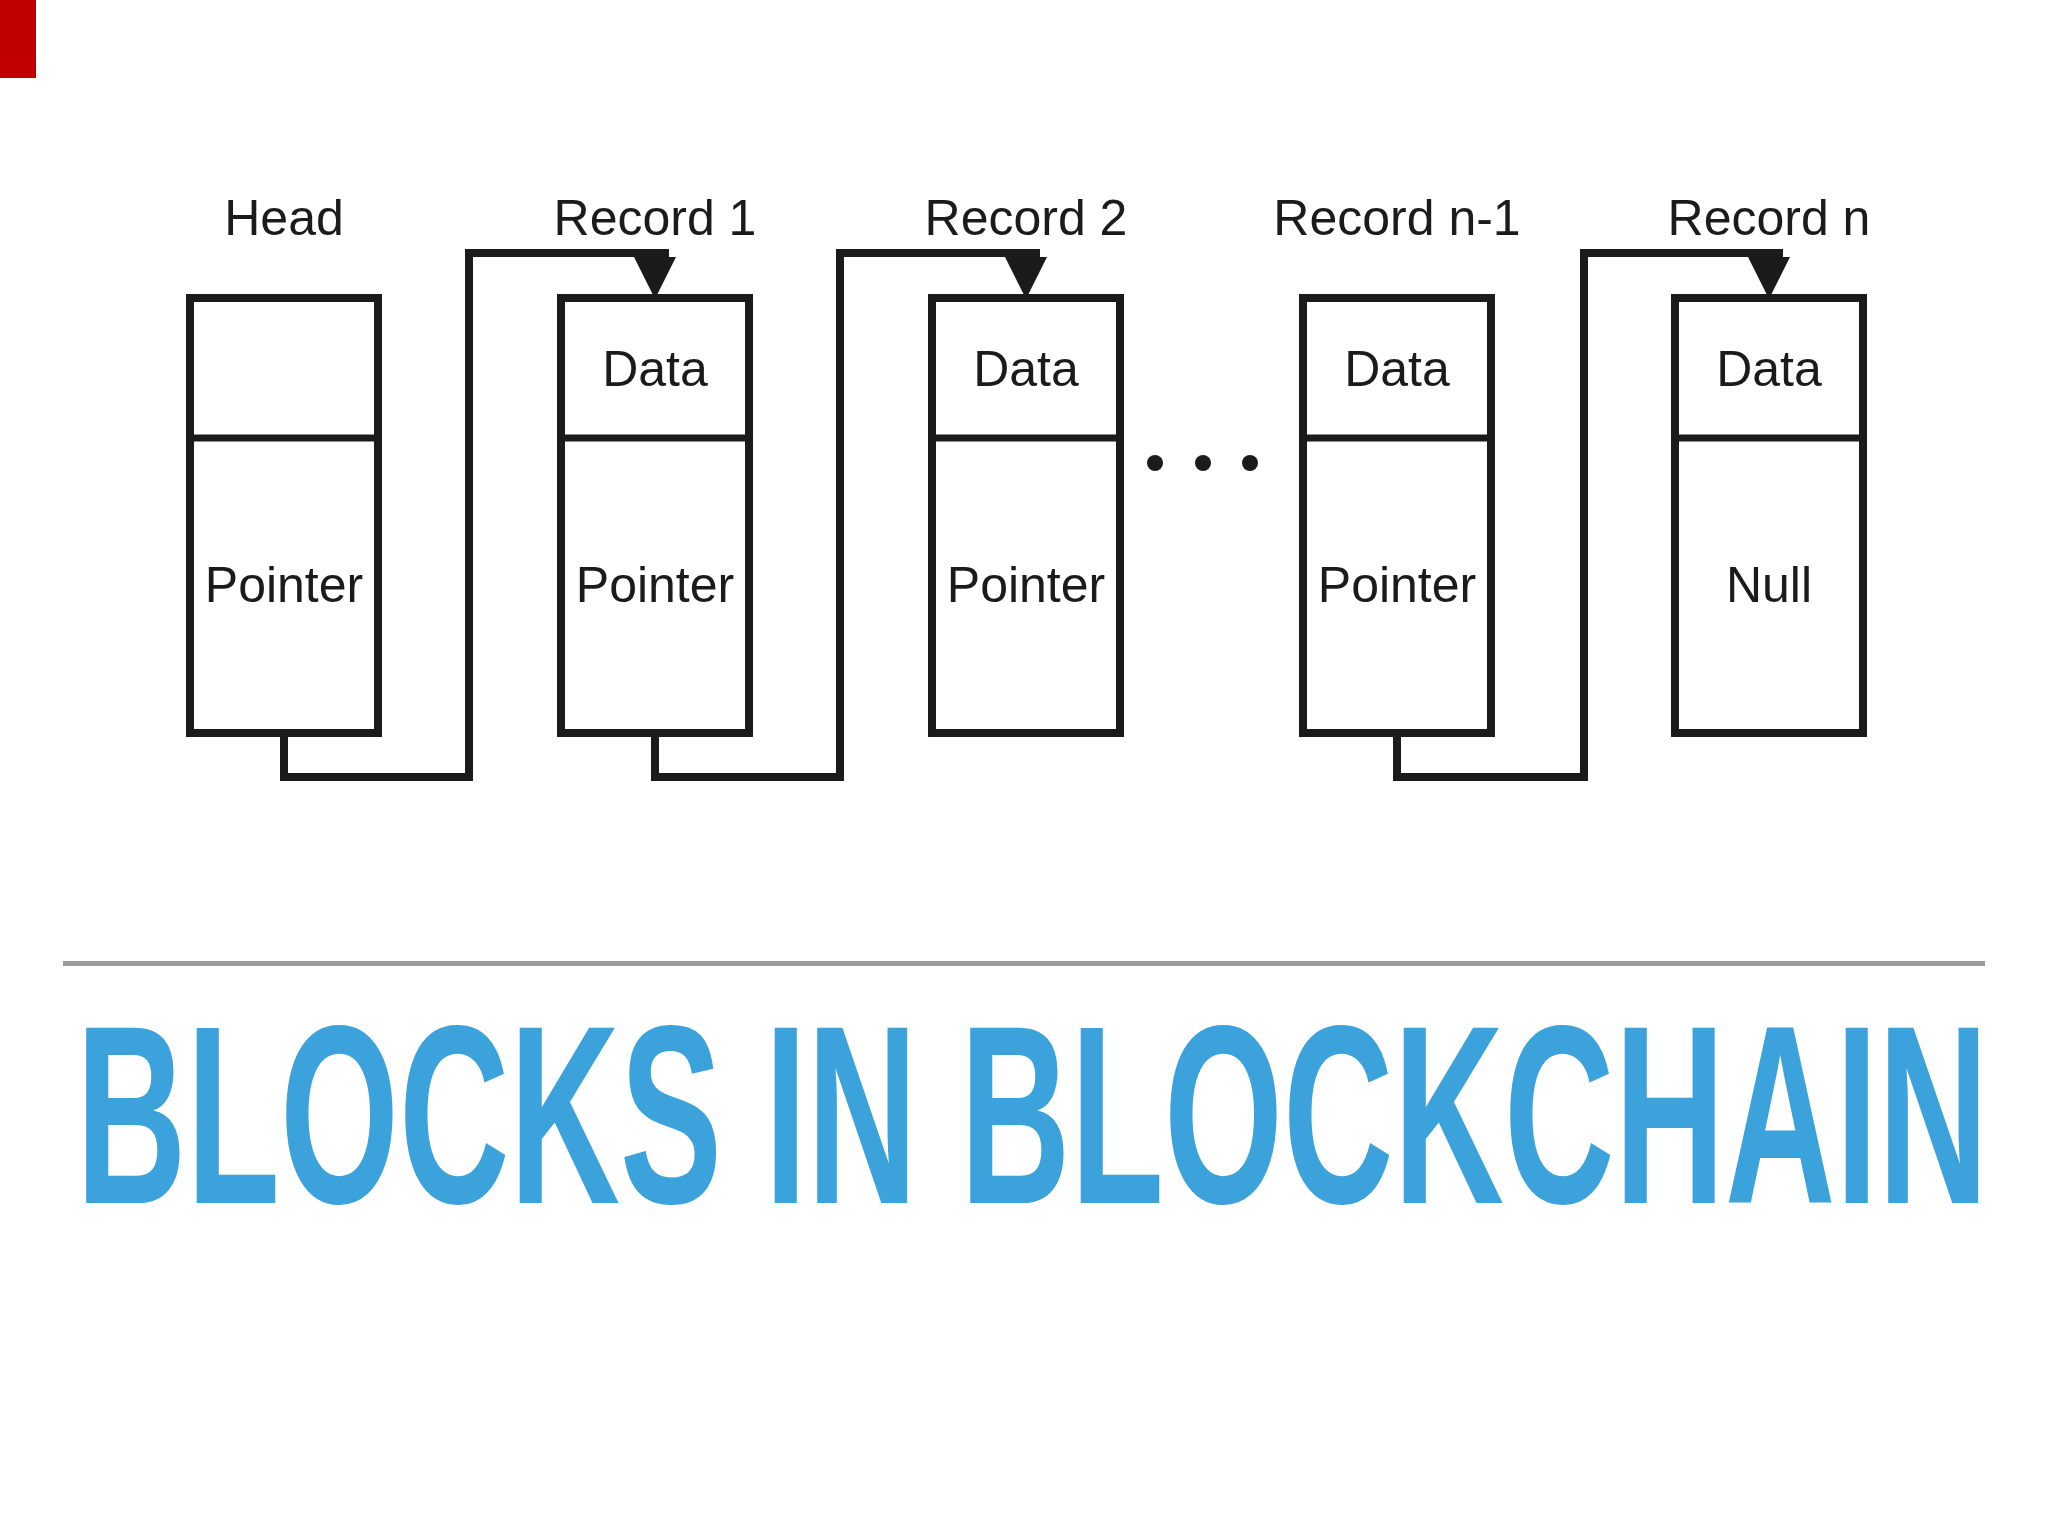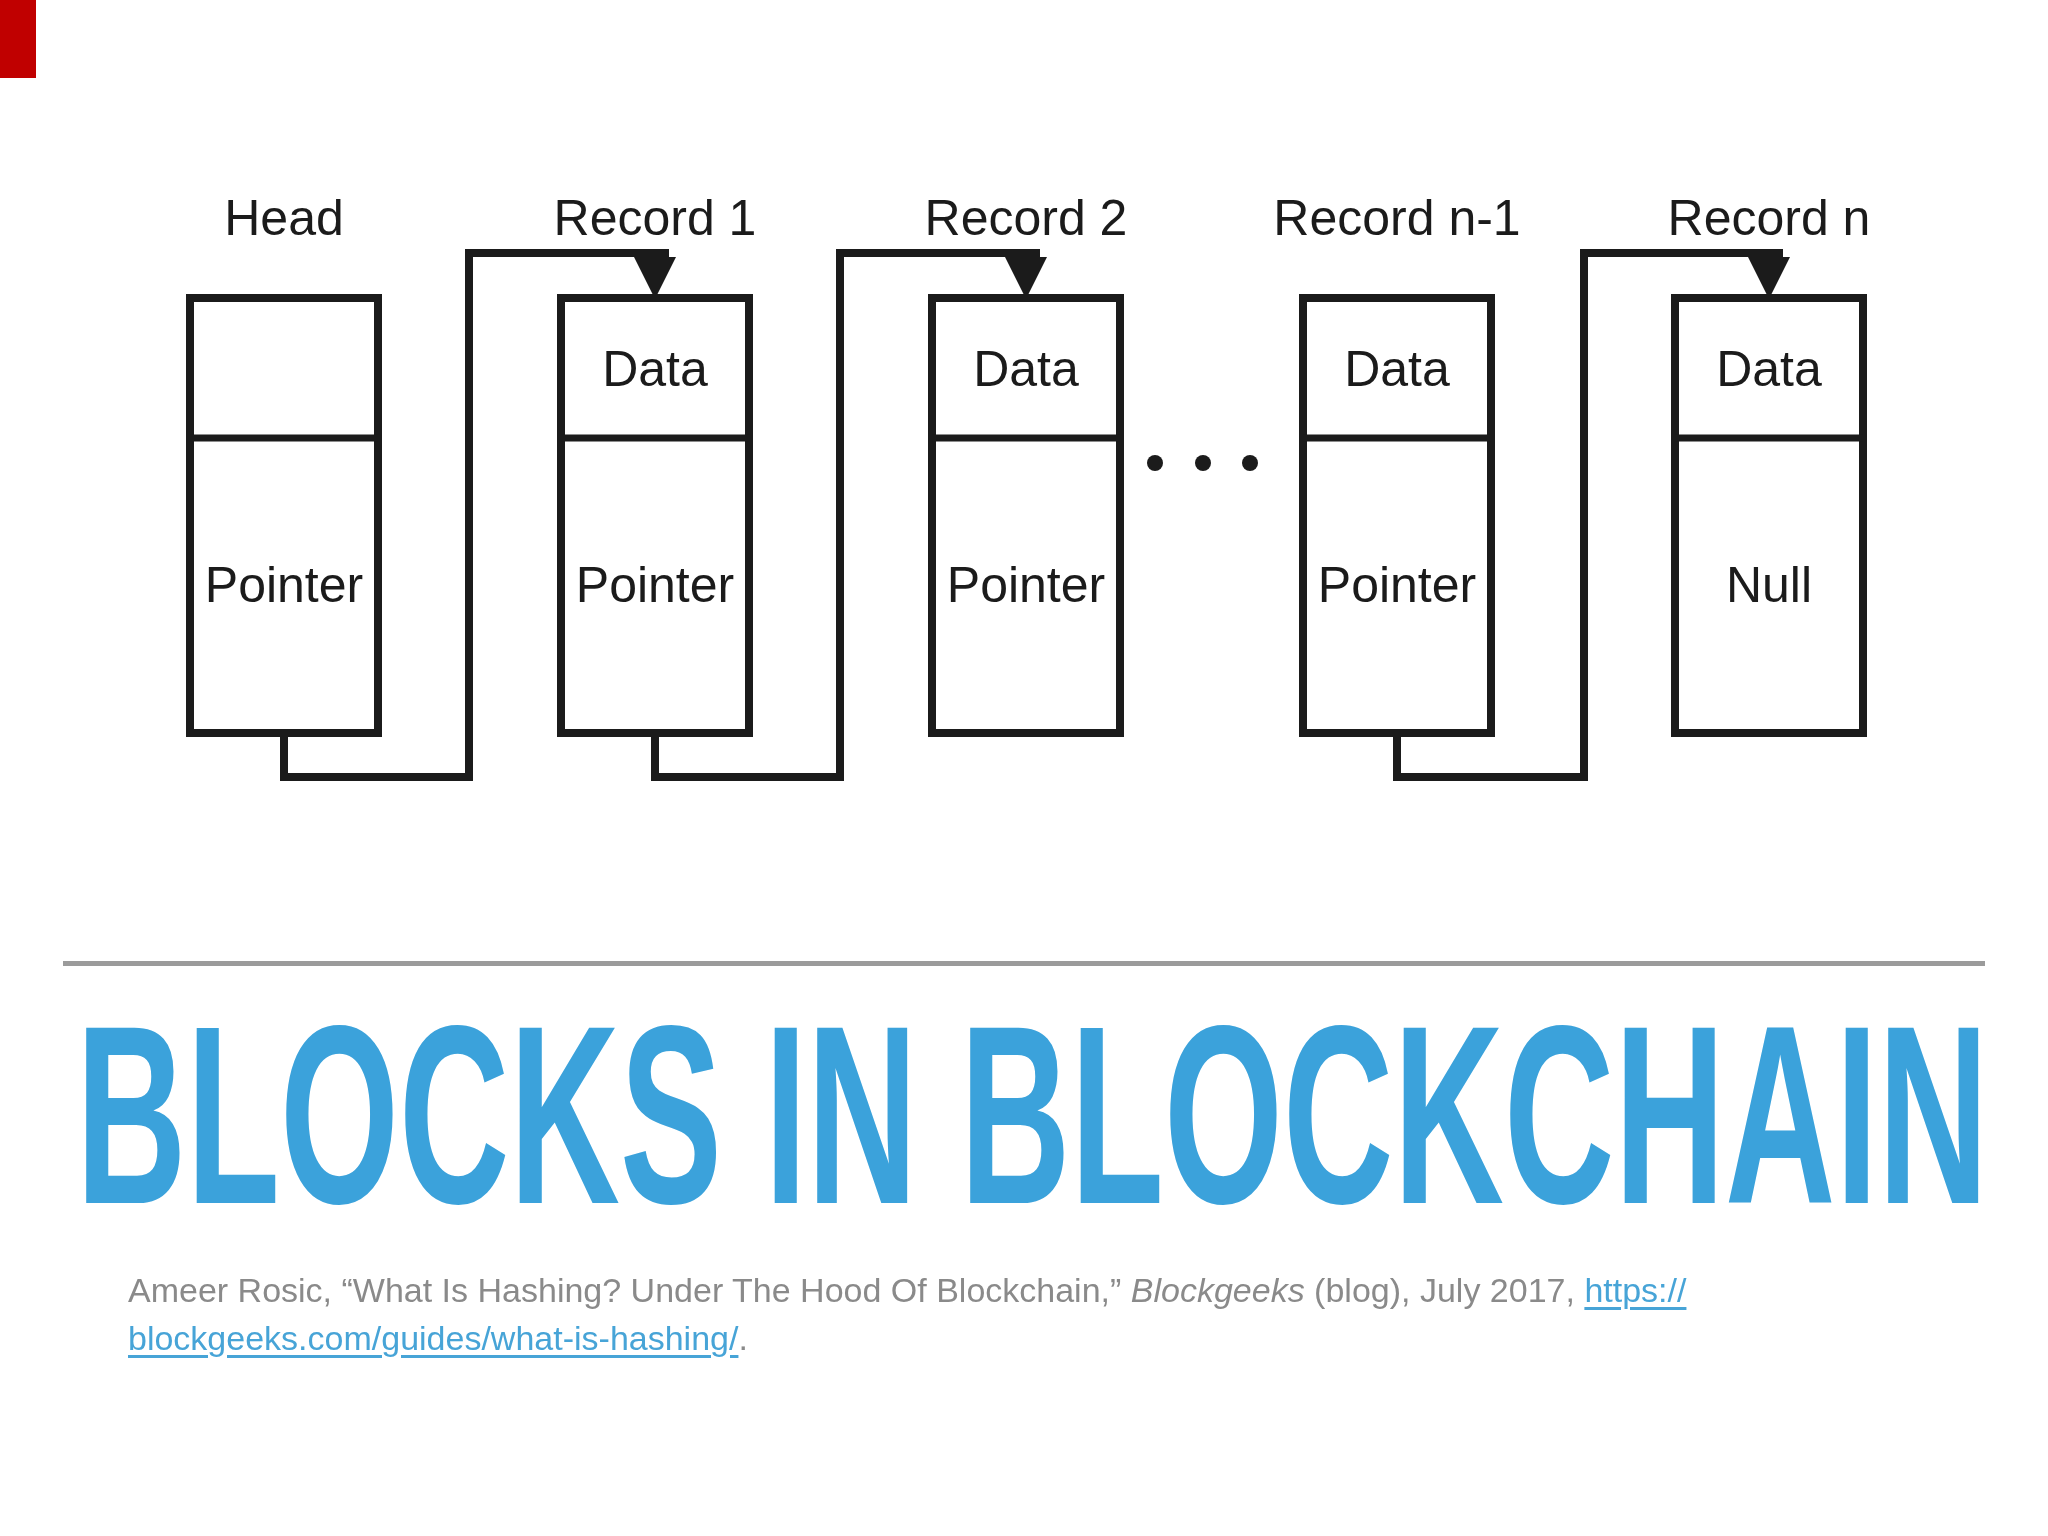--- a/index.html
+++ b/index.html
@@ -158,18 +158,14 @@
       <text class="cell-text" x="1769" y="602">Null</text>
     </g>
   </svg>
 
   <div class="divider-rule"></div>
 
   <svg class="title-svg">
     <text class="slide-title-text" transform="translate(76,243) scale(1.02,1.69)" x="0" y="0" textLength="1875" lengthAdjust="spacingAndGlyphs">BLOCKS IN BLOCKCHAIN</text>
   </svg>
 
-  <p class="citation">
-    <span>Ameer Rosic, “What Is Hashing? Under The Hood Of Blockchain,” </span><span class="src-italic">Blockgeeks</span><span> (blog), July 2017, </span><a>https://</a><br>
-    <a>blockgeeks.com/guides/what-is-hashing/</a><span>.</span>
-  </p>
 
 </div>
 
 </body></html>

